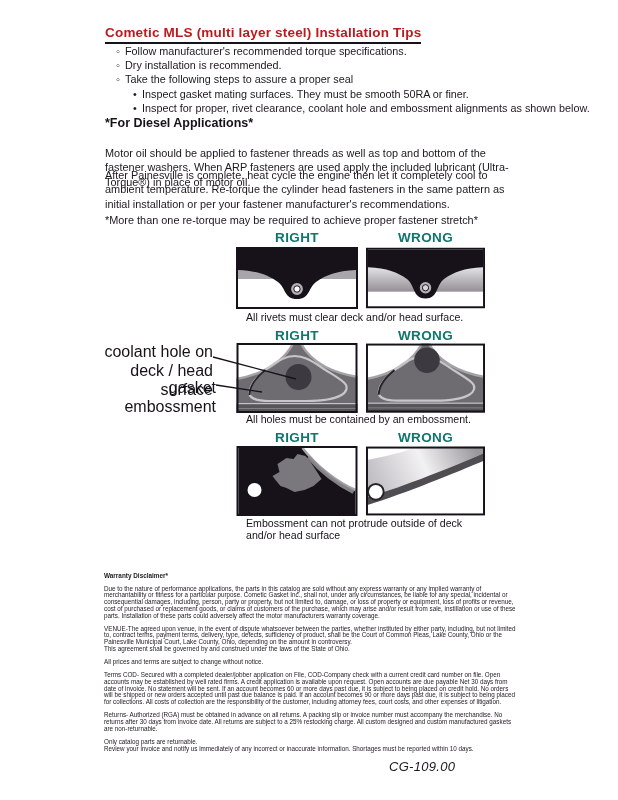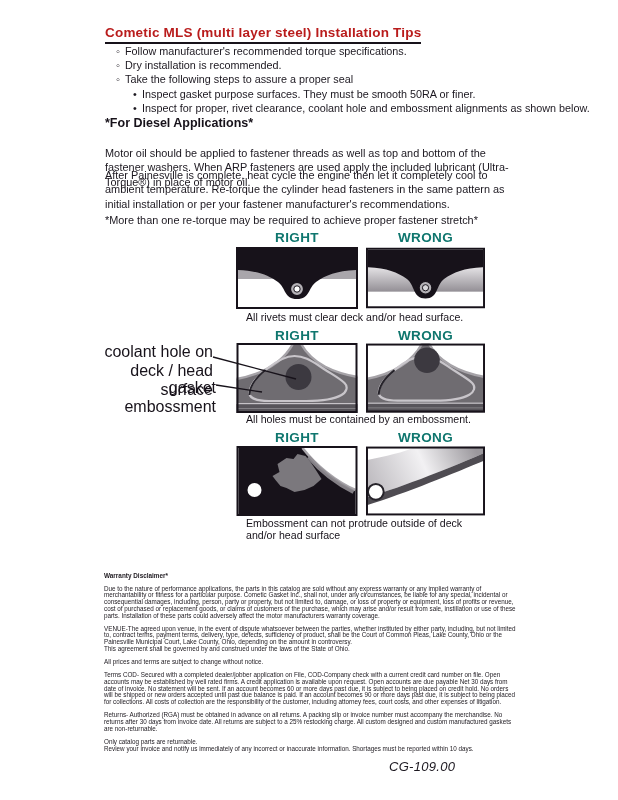--- a/index.html
+++ b/index.html
@@ -43,21 +43,21 @@
 <body>
 
 <div class="page">
 
   <div class="title">Cometic MLS (multi layer steel) Installation Tips</div>
 
   <div class="tips">
     <div class="tip-row"><span class="m m-circ"></span><span>Follow manufacturer's recommended torque specifications.</span></div>
     <div class="tip-row"><span class="m m-circ"></span><span>Dry installation is recommended.</span></div>
     <div class="tip-row"><span class="m m-circ"></span><span>Take the following steps to assure a proper seal</span></div>
-    <div class="tip-row sub"><span class="m m-dot"></span><span>Inspect gasket purpose surfaces.  They must be smooth 50RA or finer.</span></div>
+    <div class="tip-row sub"><span class="m m-dot"></span><span>Inspect gasket mating surfaces.  They must be smooth 50RA or finer.</span></div>
     <div class="tip-row sub"><span class="m m-dot"></span><span>Inspect for proper, rivet clearance, coolant hole and embossment alignments as shown below.</span></div>
   </div>
 
   <div class="diesel-h">*For Diesel Applications*</div>
   <div class="para" id="p1">Motor oil should be applied to fastener threads as well as top and bottom of the fastener washers. When ARP fasteners are used apply the included lubricant (Ultra-Torque®) in place of motor oil.</div>
   <div class="para" id="p2">After Painesville is complete, heat cycle the engine then let it completely cool to ambient temperature. Re-torque the cylinder head fasteners in the same pattern as initial installation or per your fastener manufacturer's recommendations.</div>
   <div class="para" id="p3">*More than one re-torque may be required to achieve proper fastener stretch*</div>
 
   <div class="dg-label" style="left:236px;top:230px;width:122px;">RIGHT</div>
   <div class="dg-label" style="left:366px;top:230px;width:119px;">WRONG</div>

